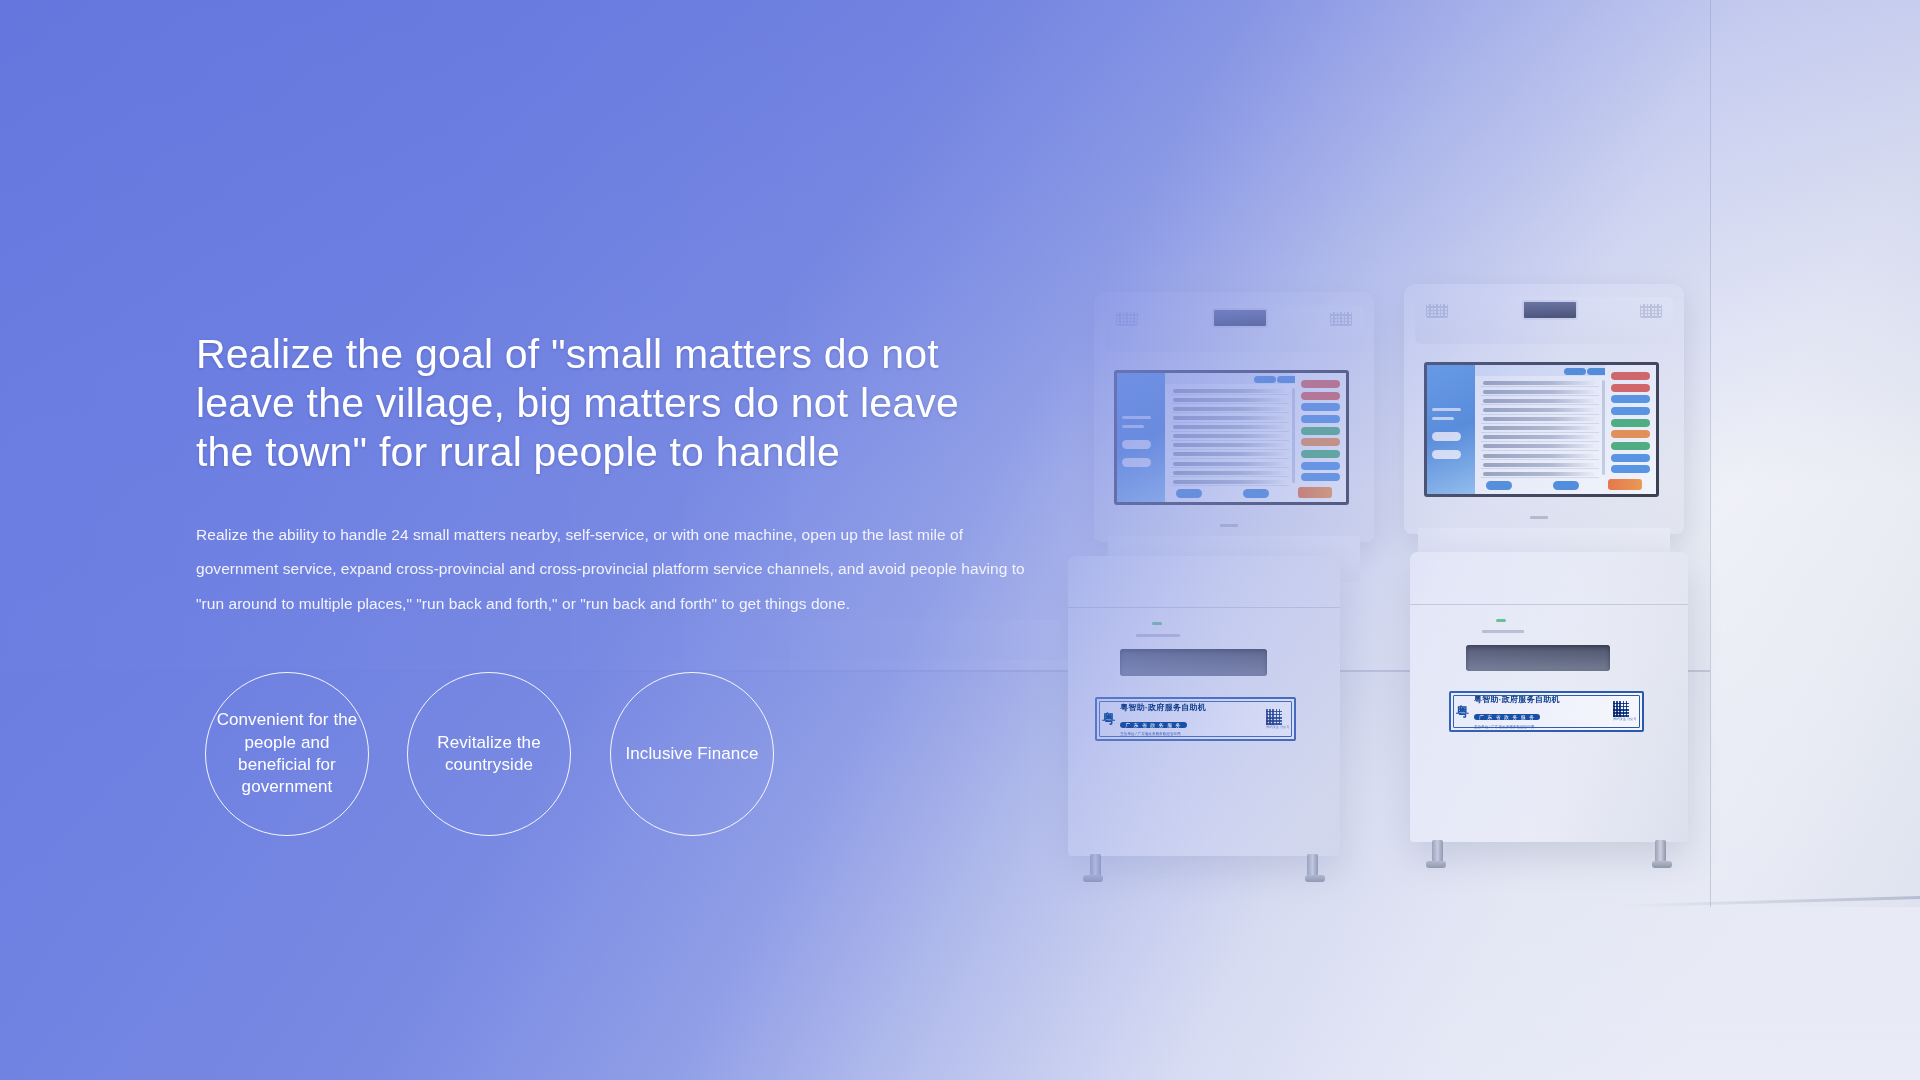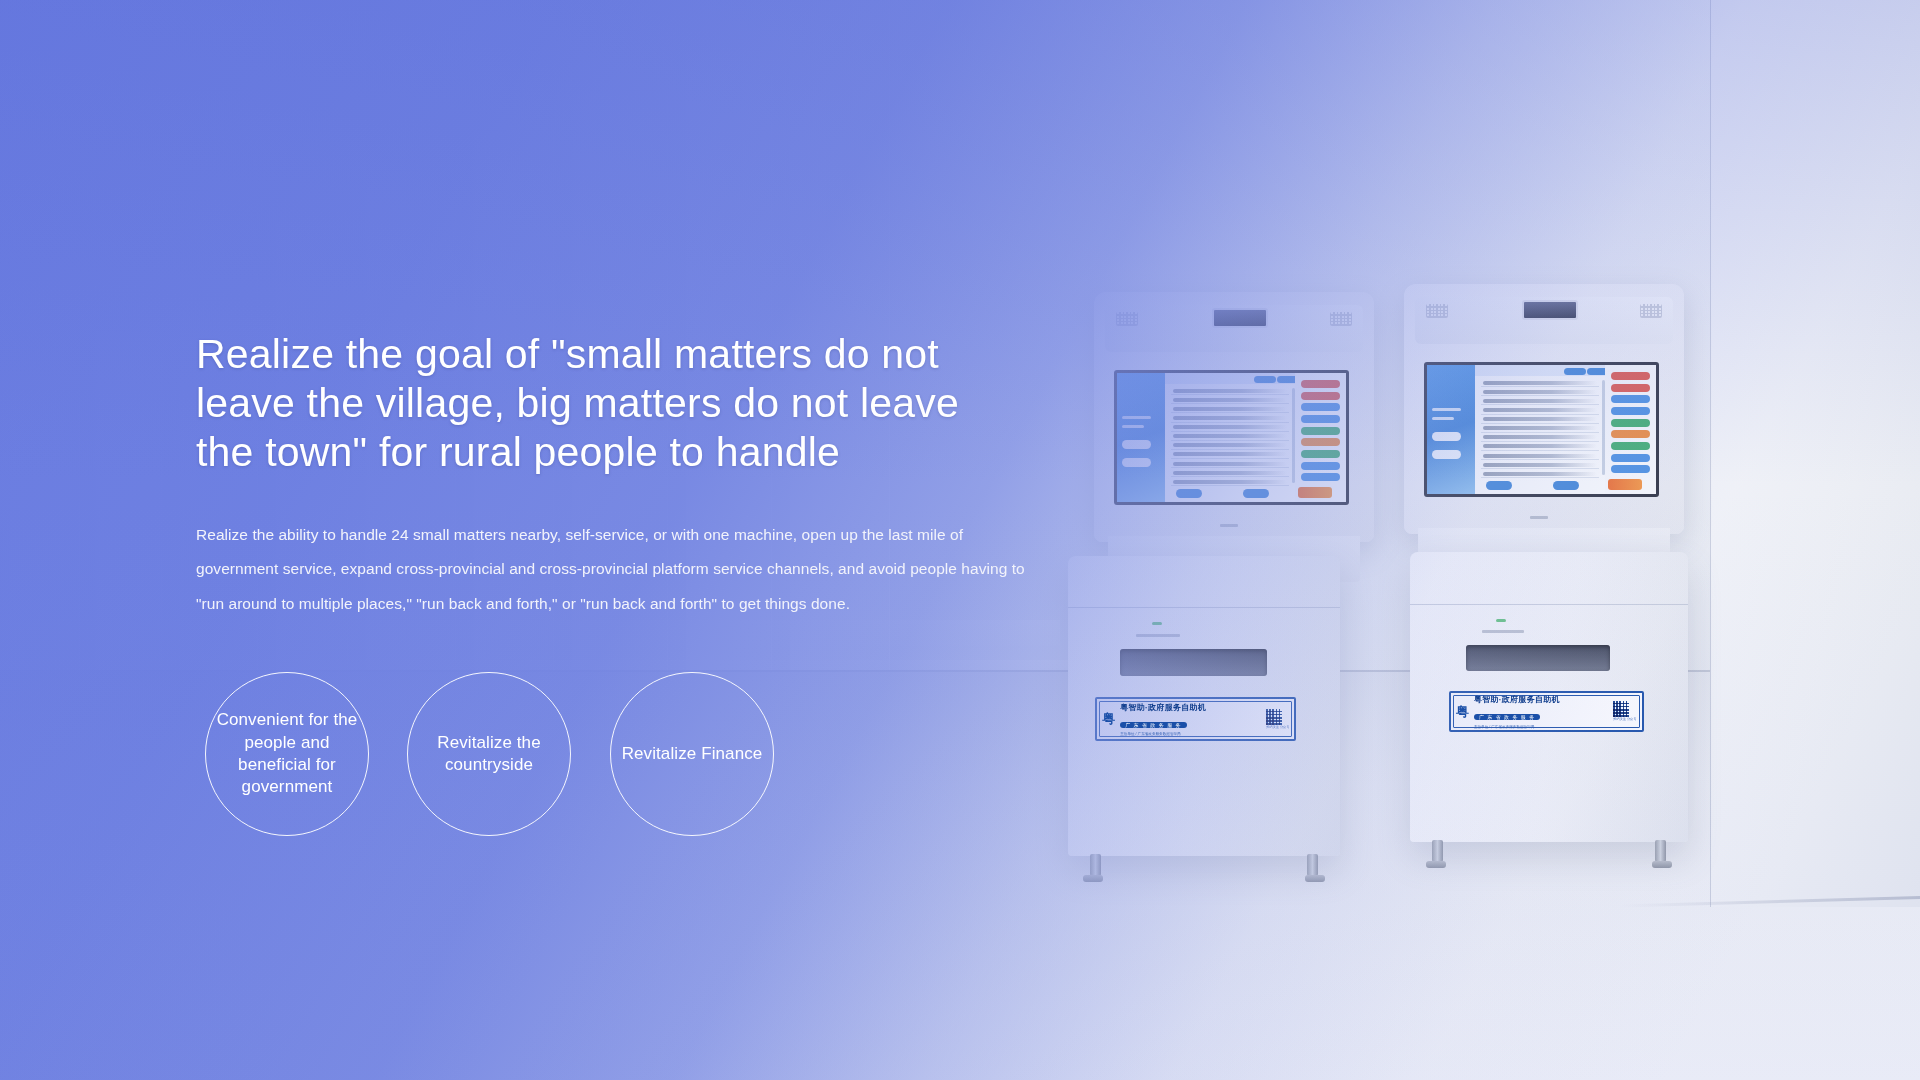--- a/index.html
+++ b/index.html
@@ -407,16 +407,16 @@
   <p class="subcopy">Realize the ability to handle 24 small matters nearby, self-service, or with one machine, open up the last mile of government service, expand cross-provincial and cross-provincial platform service channels, and avoid people having to "run around to multiple places," "run back and forth," or "run back and forth" to get things done.</p>
 
   <div class="circles">
     <div class="circ c1">
       <span>Convenient for the people and beneficial for government</span>
     </div>
     <div class="circ c2">
       <span>Revitalize the countryside</span>
     </div>
     <div class="circ c3">
-      <span>Revitalize Finance</span>
+      <span>Inclusive Finance</span>
     </div>
   </div>
 </div>
 
 </body></html>

